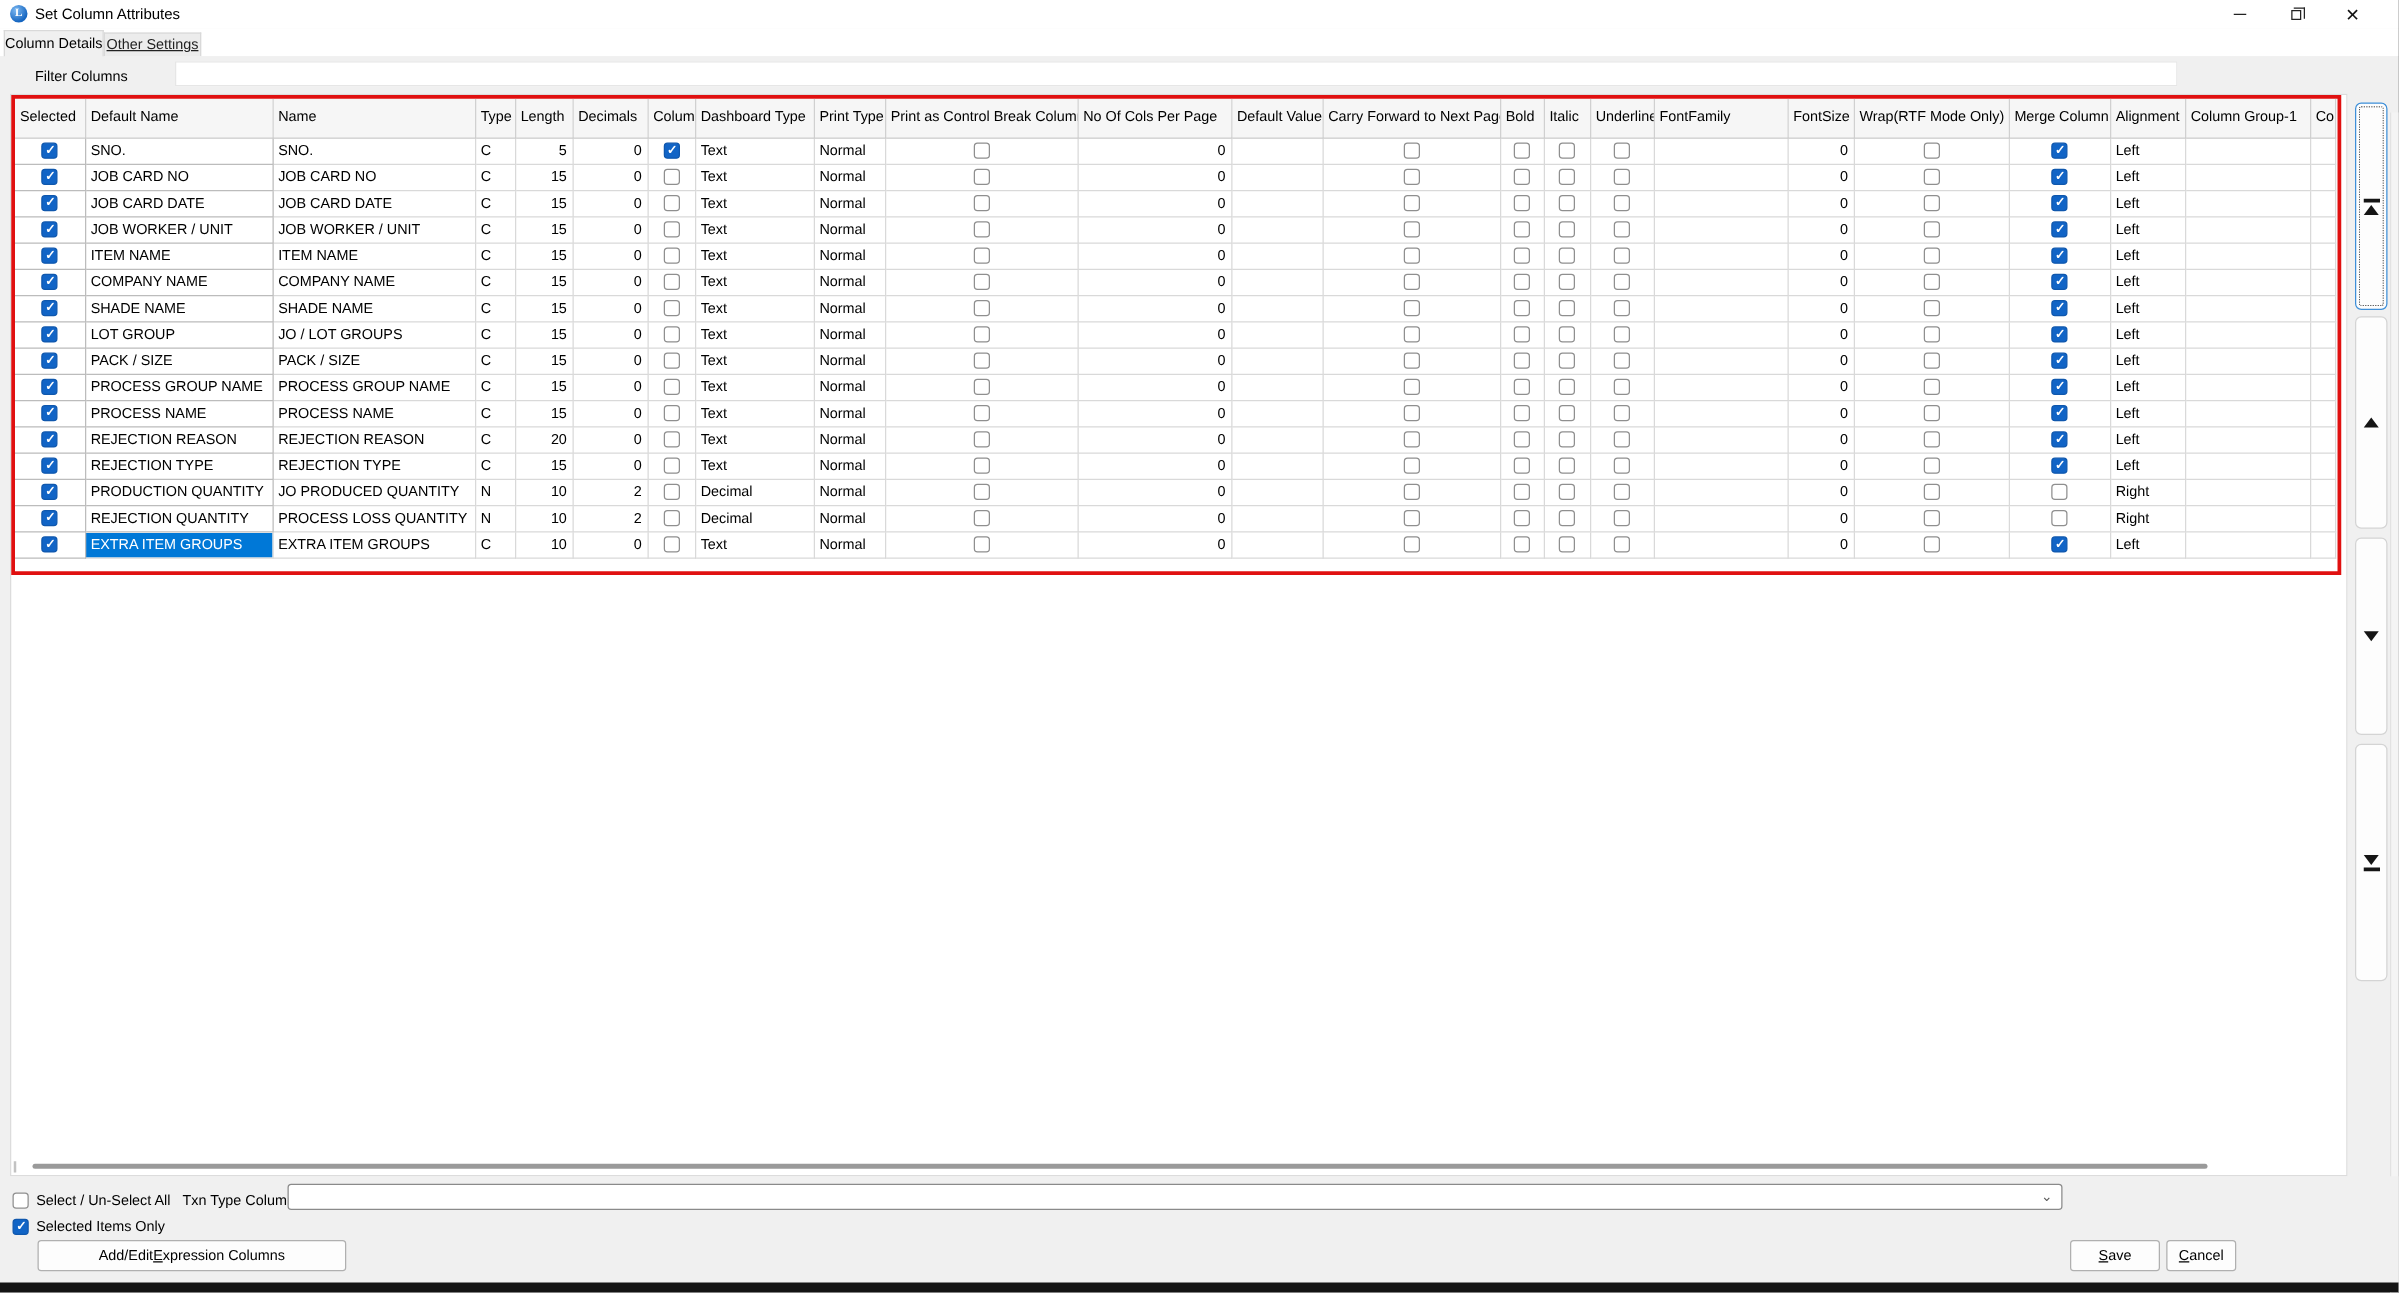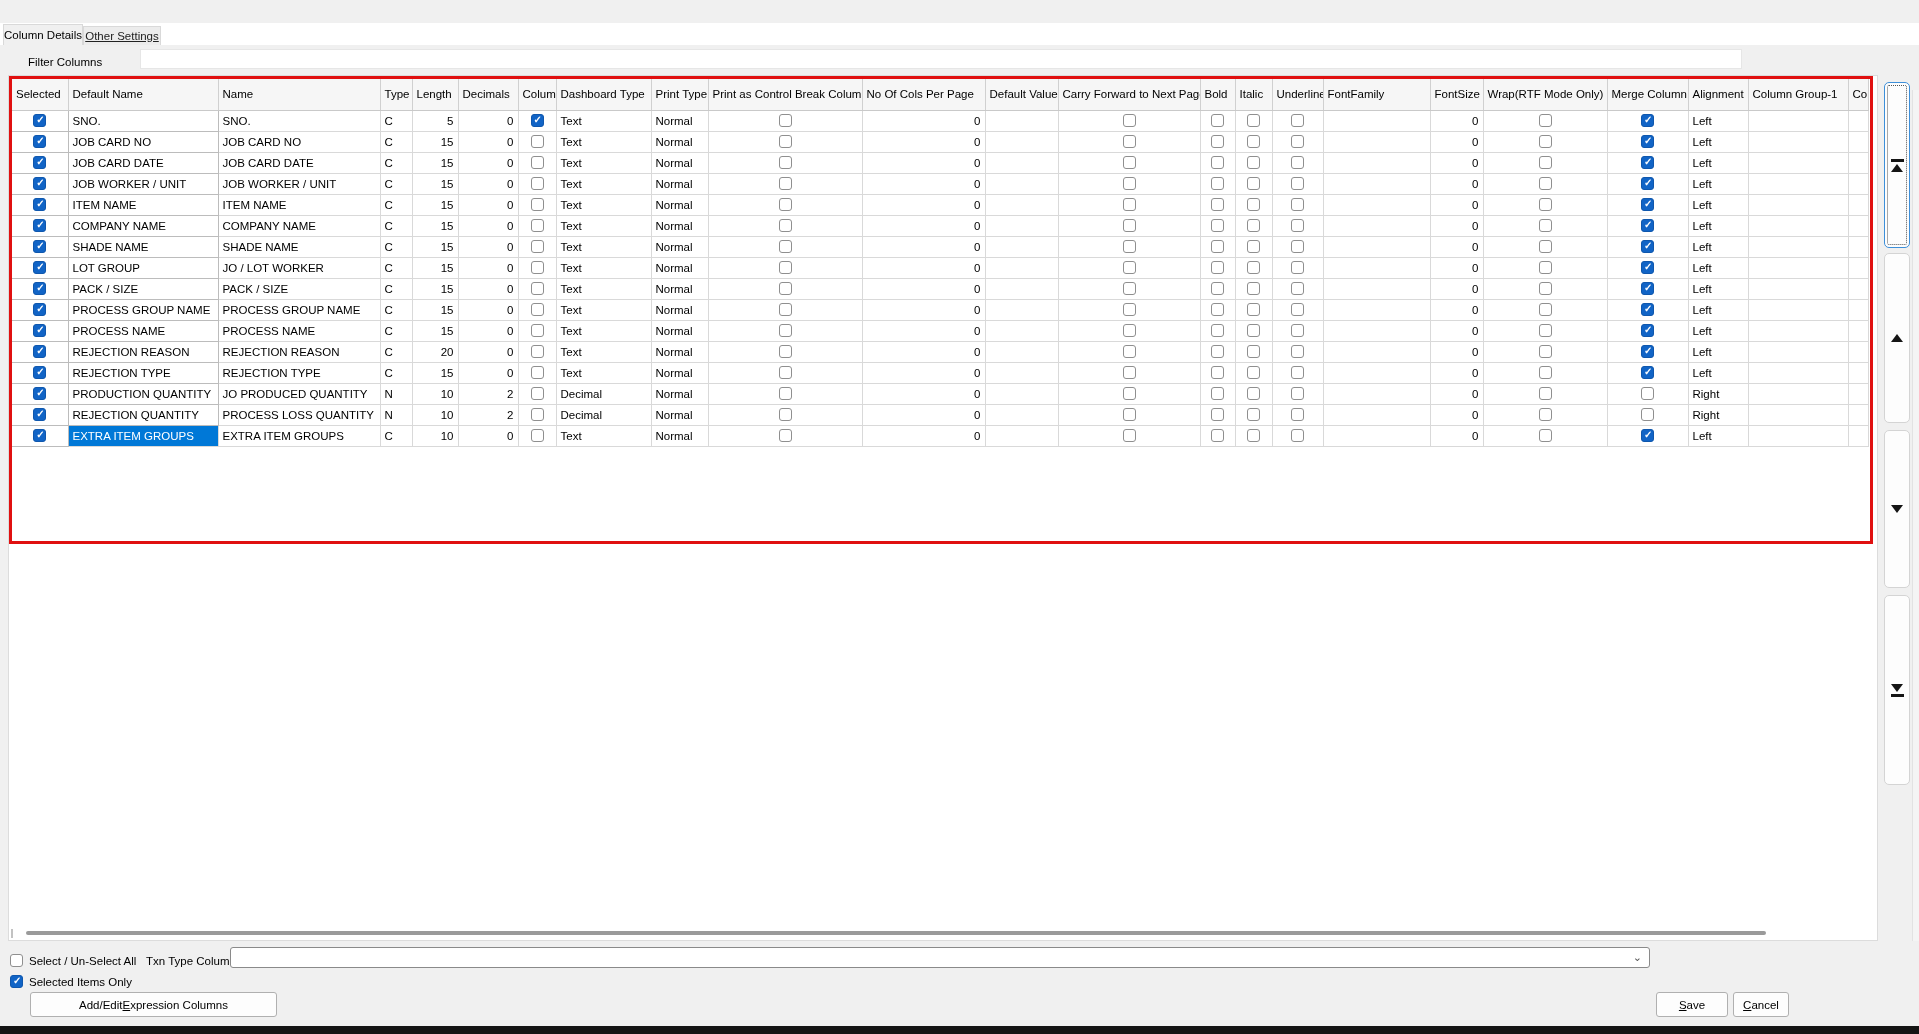--- a/index.html
+++ b/index.html
@@ -26,21 +26,21 @@
     border:1px solid #d9d9d9; border-bottom:none; }
   .tab.active { left:3px; width:80px; background:#f0f0f0; z-index:2; }
   .tab.inactive { left:83px; width:78px; top:3px; height:19px; background:#ececec; color:#222;text-decoration:underline; }
   .body-panel { position:absolute; left:0; top:45px; width:1919px; height:981px; background:#f0f0f0; }
   
   .filter-label { position:absolute; left:28px; top:11px; font-size:11.5px; }
   .filter-input { position:absolute; left:140px; top:4px; width:1602px; height:20px; background:#fff;
     border:1px solid #e6e6e6; font-size:11.5px; padding:0 4px; font-family:inherit; }
   
   .grid-container { position:absolute; left:8px; top:30px; width:1870px; height:866px; background:#fff; border:1px solid #dcdcdc; }
-  .red-box { position:absolute; left:0px; top:0px; border:3px solid #e01010; width:1864px; height:468px; overflow:hidden; background:#fff; }
+  .red-box { position:absolute; left:0px; top:0px; border:3px solid #e01010; width:1864px; height:384px; overflow:hidden; background:#fff; }
   table.grid { border-collapse:collapse; table-layout:fixed; width:1856px; font-size:11.5px; }
   table.grid th { height:31px; background:#f6f6f6; font-weight:normal; text-align:left; padding:0 4px;
     border-right:1px solid #d0d0d0; border-bottom:1px solid #c9c9c9; overflow:hidden; white-space:nowrap; }
   table.grid td { height:21px; background:#fff; padding:0 4px; font-size:11.5px;
     border-right:1px solid #d9d9d9; border-bottom:1px solid #d9d9d9; overflow:hidden; white-space:nowrap; }
   td.c-gray { background:#d4d4d4; border-right-color:#bcbcbc !important; border-bottom-color:#bcbcbc !important; }
   td.c-sel  { background:#0078d7 !important; color:#fff; }
   td.num { text-align:right; }
   td.center { text-align:center; }
   .cb { display:inline-block; width:13px; height:13px; border:1px solid #8f8f8f; border-radius:3px; background:#fff; vertical-align:middle; position:relative; }
@@ -70,20 +70,33 @@
   .btn-cancel { left:1733px; top:51px; width:56px; }
   .mn { text-decoration:underline; }
   .dark-strip { position:absolute; left:0; top:1026px; width:1919px; height:8px; background:#141414; }
   .right-rail { position:absolute; left:1912px; top:45px; width:7px; height:981px; background:#f4f4f4; border-left:1px solid #e2e2e2; }
 </style>
 </head>
 <body>
 
 <div class="window">
 
+  <div class="titlebar">
+    <span class="app-icon"></span>
+    <span class="title-text">Set Column Attributes</span>
+    <div class="win-btn btn-min">
+        <span class="glyph-min"></span>
+      </div>
+    <div class="win-btn btn-max">
+        <span class="glyph-max"></span>
+      </div>
+    <div class="win-btn btn-close">
+        <span class="glyph-close">✕</span>
+      </div>
+  </div>
 
   <div class="tabstrip">
     <div class="tab active">Column Details</div>
     <div class="tab inactive">Other Settings</div>
   </div>
 
   <div class="body-panel">
     <div class="filter-label">Filter Columns</div>
     <input class="filter-input" type="text" value="" style="">
 
@@ -314,21 +327,21 @@
                 <td class="num">0</td>
                 <td class="center"><span class="cb"></span></td>
                 <td class="center"><span class="cb checked"></span></td>
                 <td>Left</td>
                 <td></td>
                 <td></td>
               </tr>
               <tr>
                 <td class="c-gray center"><span class="cb checked"></span></td>
                 <td class="c-gray">LOT GROUP</td>
-                <td>JO / LOT WORKER</td>
+                <td>JO / LOT GROUPS</td>
                 <td>C</td>
                 <td class="num">15</td>
                 <td class="num">0</td>
                 <td class="center"><span class="cb"></span></td>
                 <td>Text</td>
                 <td>Normal</td>
                 <td class="center"><span class="cb"></span></td>
                 <td class="num">0</td>
                 <td></td>
                 <td class="center"><span class="cb"></span></td>

